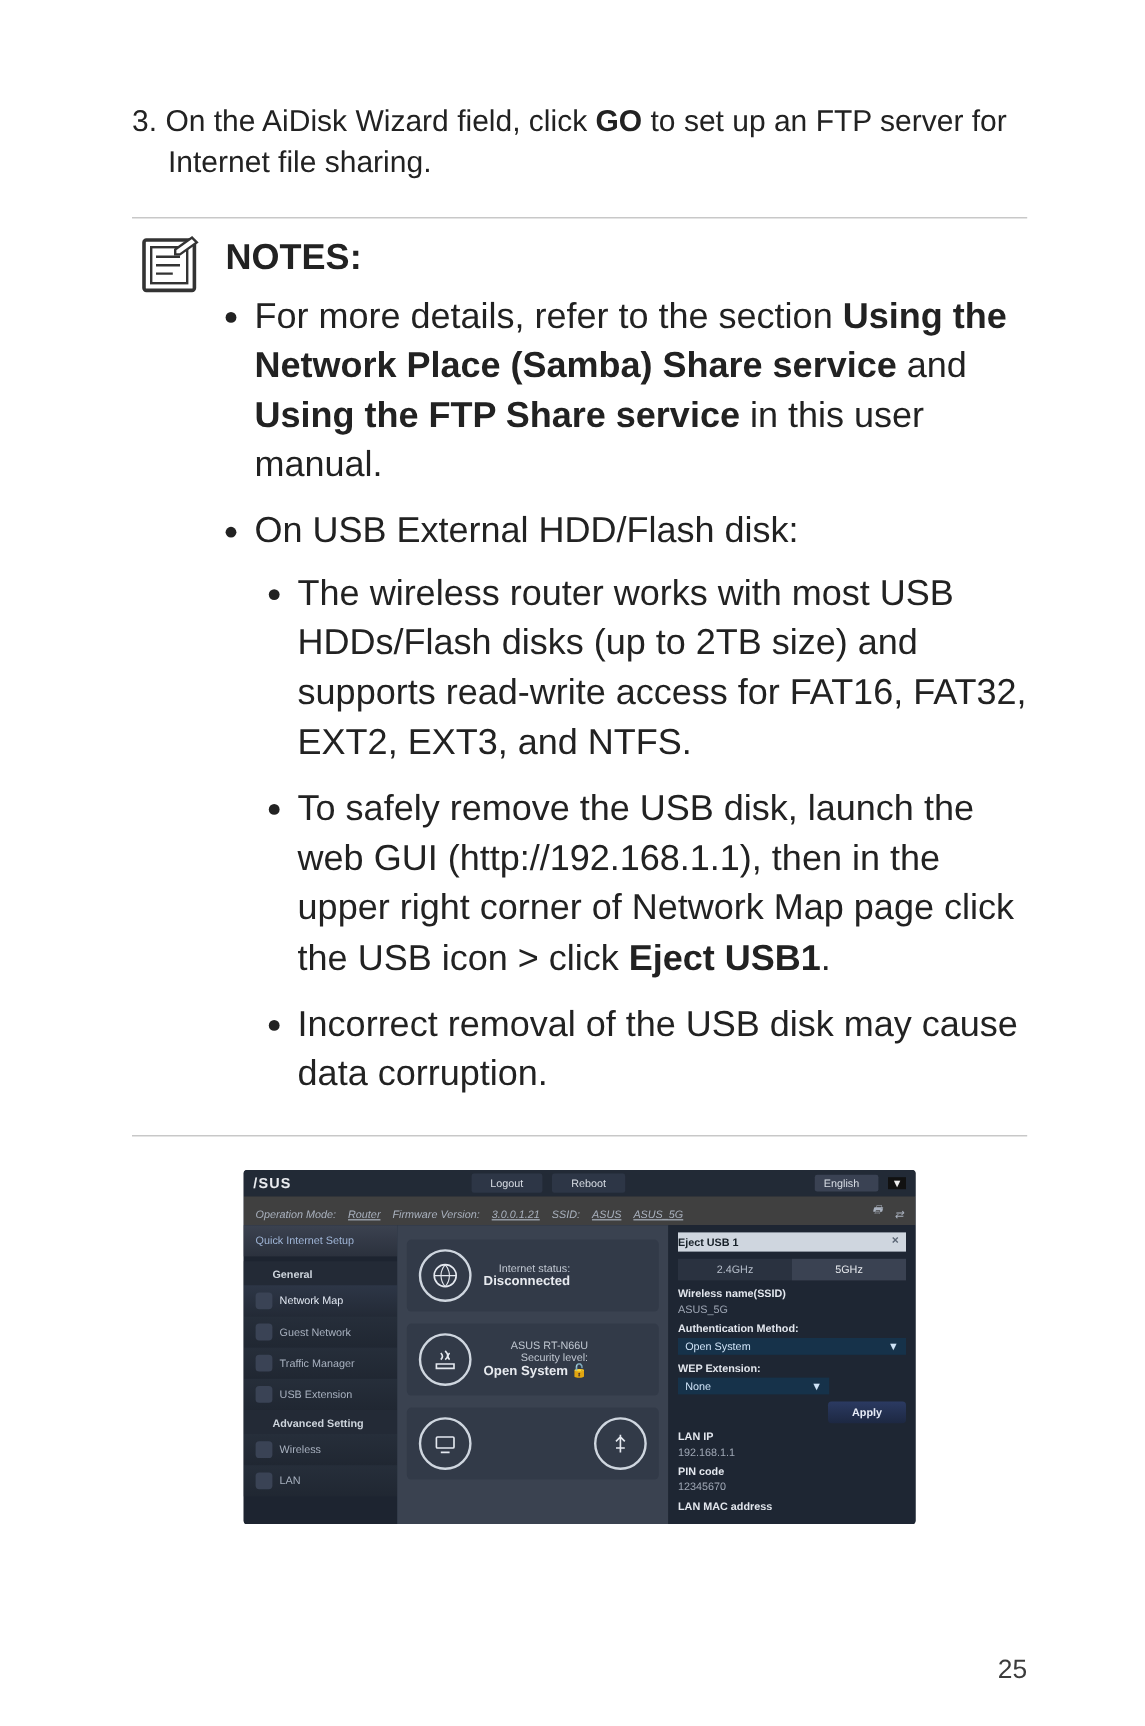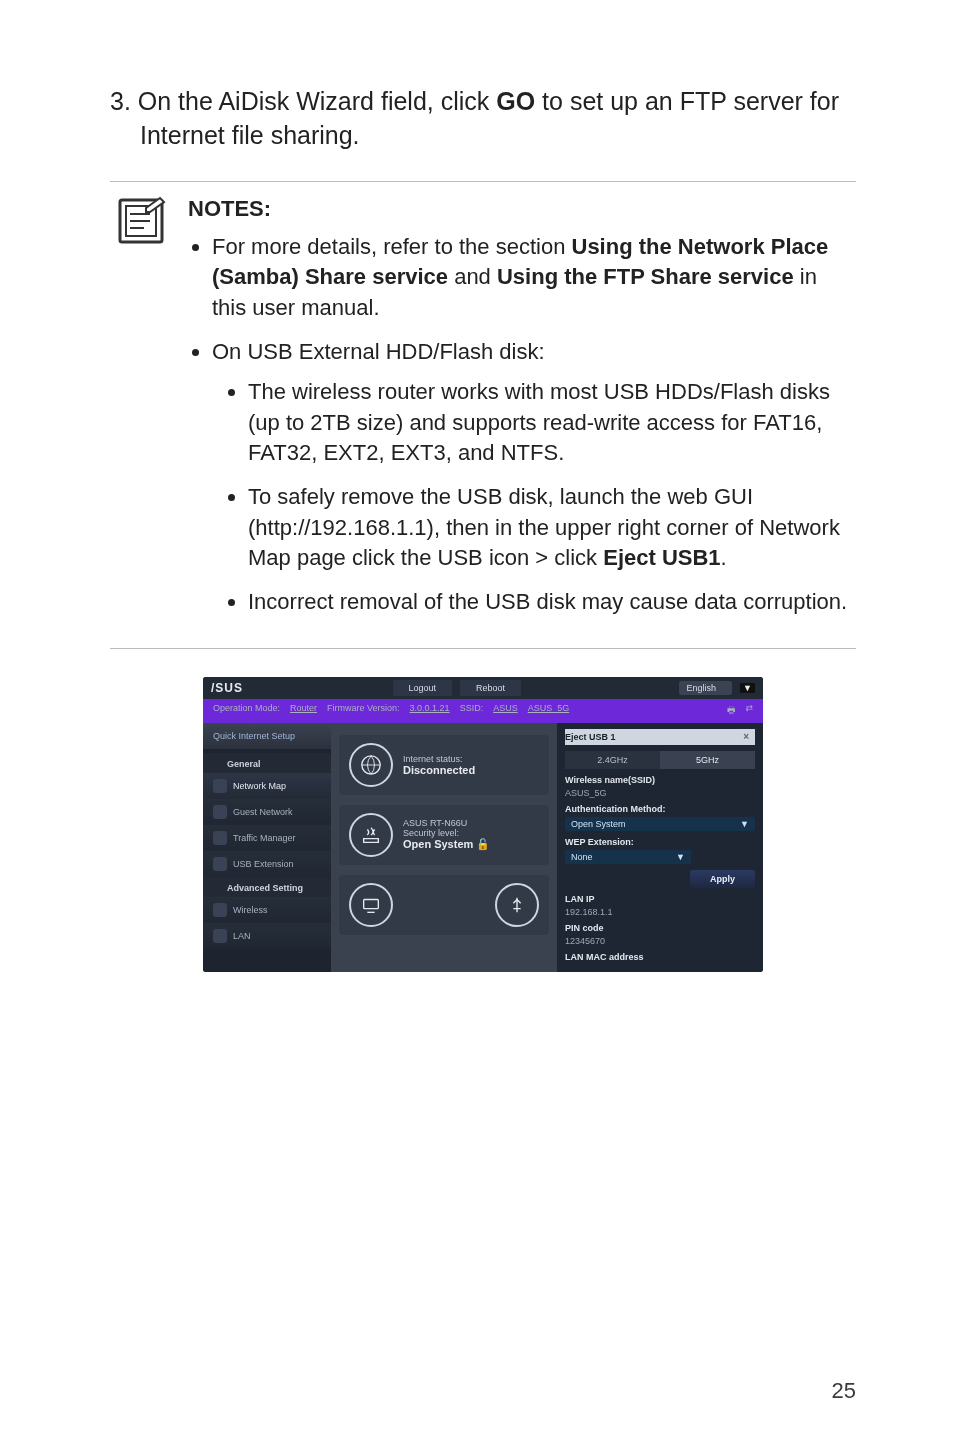--- a/index.html
+++ b/index.html
@@ -35,21 +35,21 @@
     margin-bottom: 28px;
   }
   .note-icon-wrap {
     width: 62px;
     flex: 0 0 62px;
     display: flex;
     justify-content: center;
     align-items: flex-start;
   }
   .note-icon-svg { width: 54px; height: 54px; }
-  .notes-body { flex: 1; font-size: 22px; line-height: 1.38; }
+  .notes-body { flex: 1; font-size: 30px; line-height: 1.38; }
   .notes-title { font-weight: 700; margin-bottom: 8px; }
   .notes-body ul { list-style: disc; padding-left: 24px; margin: 0; }
   .notes-body ul li { margin-bottom: 14px; }
   .notes-body ul ul { margin-top: 10px; padding-left: 36px; }
   .b { font-weight: 700; }
   .router-shot {
     width: 560px;
     margin: 0 auto;
     background: #1a2230;
     border-radius: 3px;
@@ -76,26 +76,27 @@
   }
   .rs-sel {
     background: #3a4253;
     color: #d9dee5;
     padding: 2px 16px 2px 8px;
     border-radius: 2px;
     margin-left: 8px;
   }
   .rs-arrow { background:#111; color:#eee; padding:0 3px; }
   .rs-status {
-    background: #6d28d9;
+    background: #404040;
     padding: 4px 10px;
     display: flex;
     gap: 10px;
-    align-items: flex-start;
+    align-items: flex-end;
     color: #a9b1be;
+    font-style: italic;
   }
   .rs-status .u { text-decoration: underline; }
   .rs-main { display: flex; }
   .rs-side {
     width: 128px;
     background: #1d2430;
   }
   .rs-qis {
     background: linear-gradient(#3b4250,#2b313d);
     color: #9fb5d6;
@@ -131,20 +132,21 @@
     flex-direction: column;
     gap: 10px;
   }
   .rs-card {
     background: #323a48;
     border-radius: 4px;
     display: flex;
     align-items: center;
     gap: 10px;
     padding: 8px 10px;
+    text-align: right;
   }
   .rs-circle {
     width: 40px; height: 40px; border: 2px solid #cfd6df;
     border-radius: 50%; display: flex; align-items: center;
     justify-content: center; color: #e4e8ef;
   }
   .rs-card-right { font-size: 9px; color:#c0c7d1; }
   .rs-card-right .big { font-size: 11px; font-weight: bold; color:#e7eaef; }
   .rs-right {
     width: 190px;

